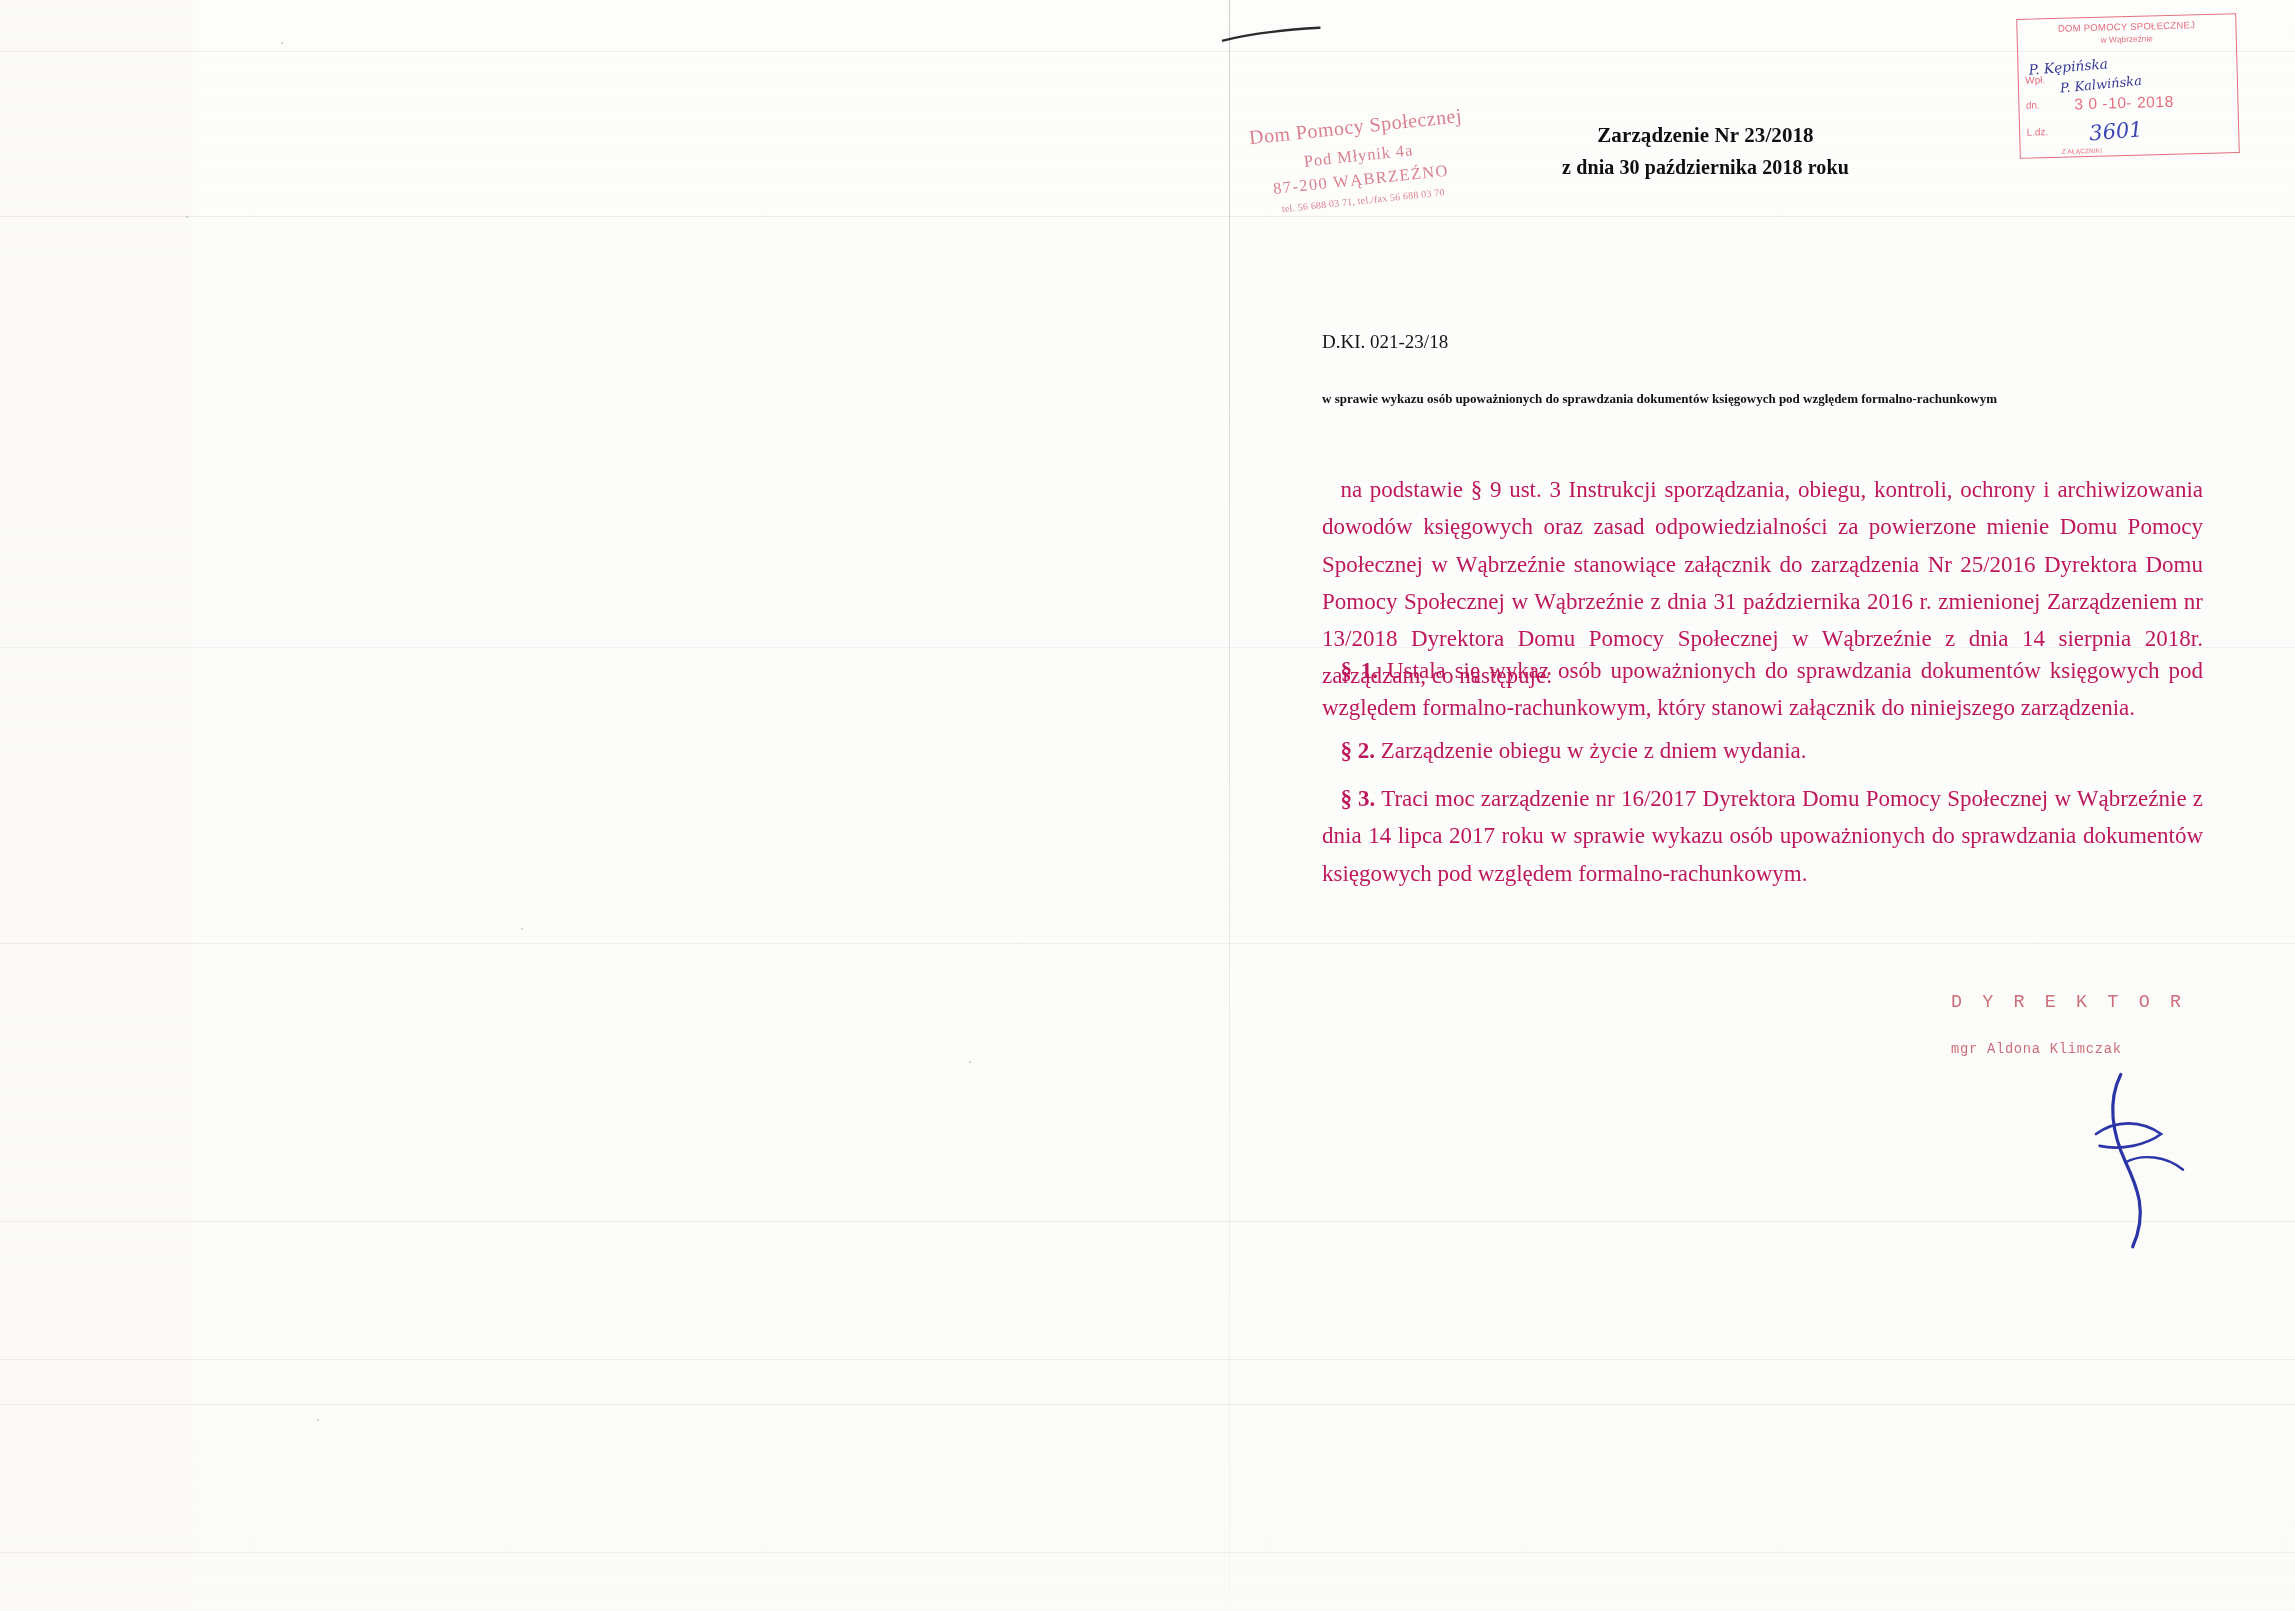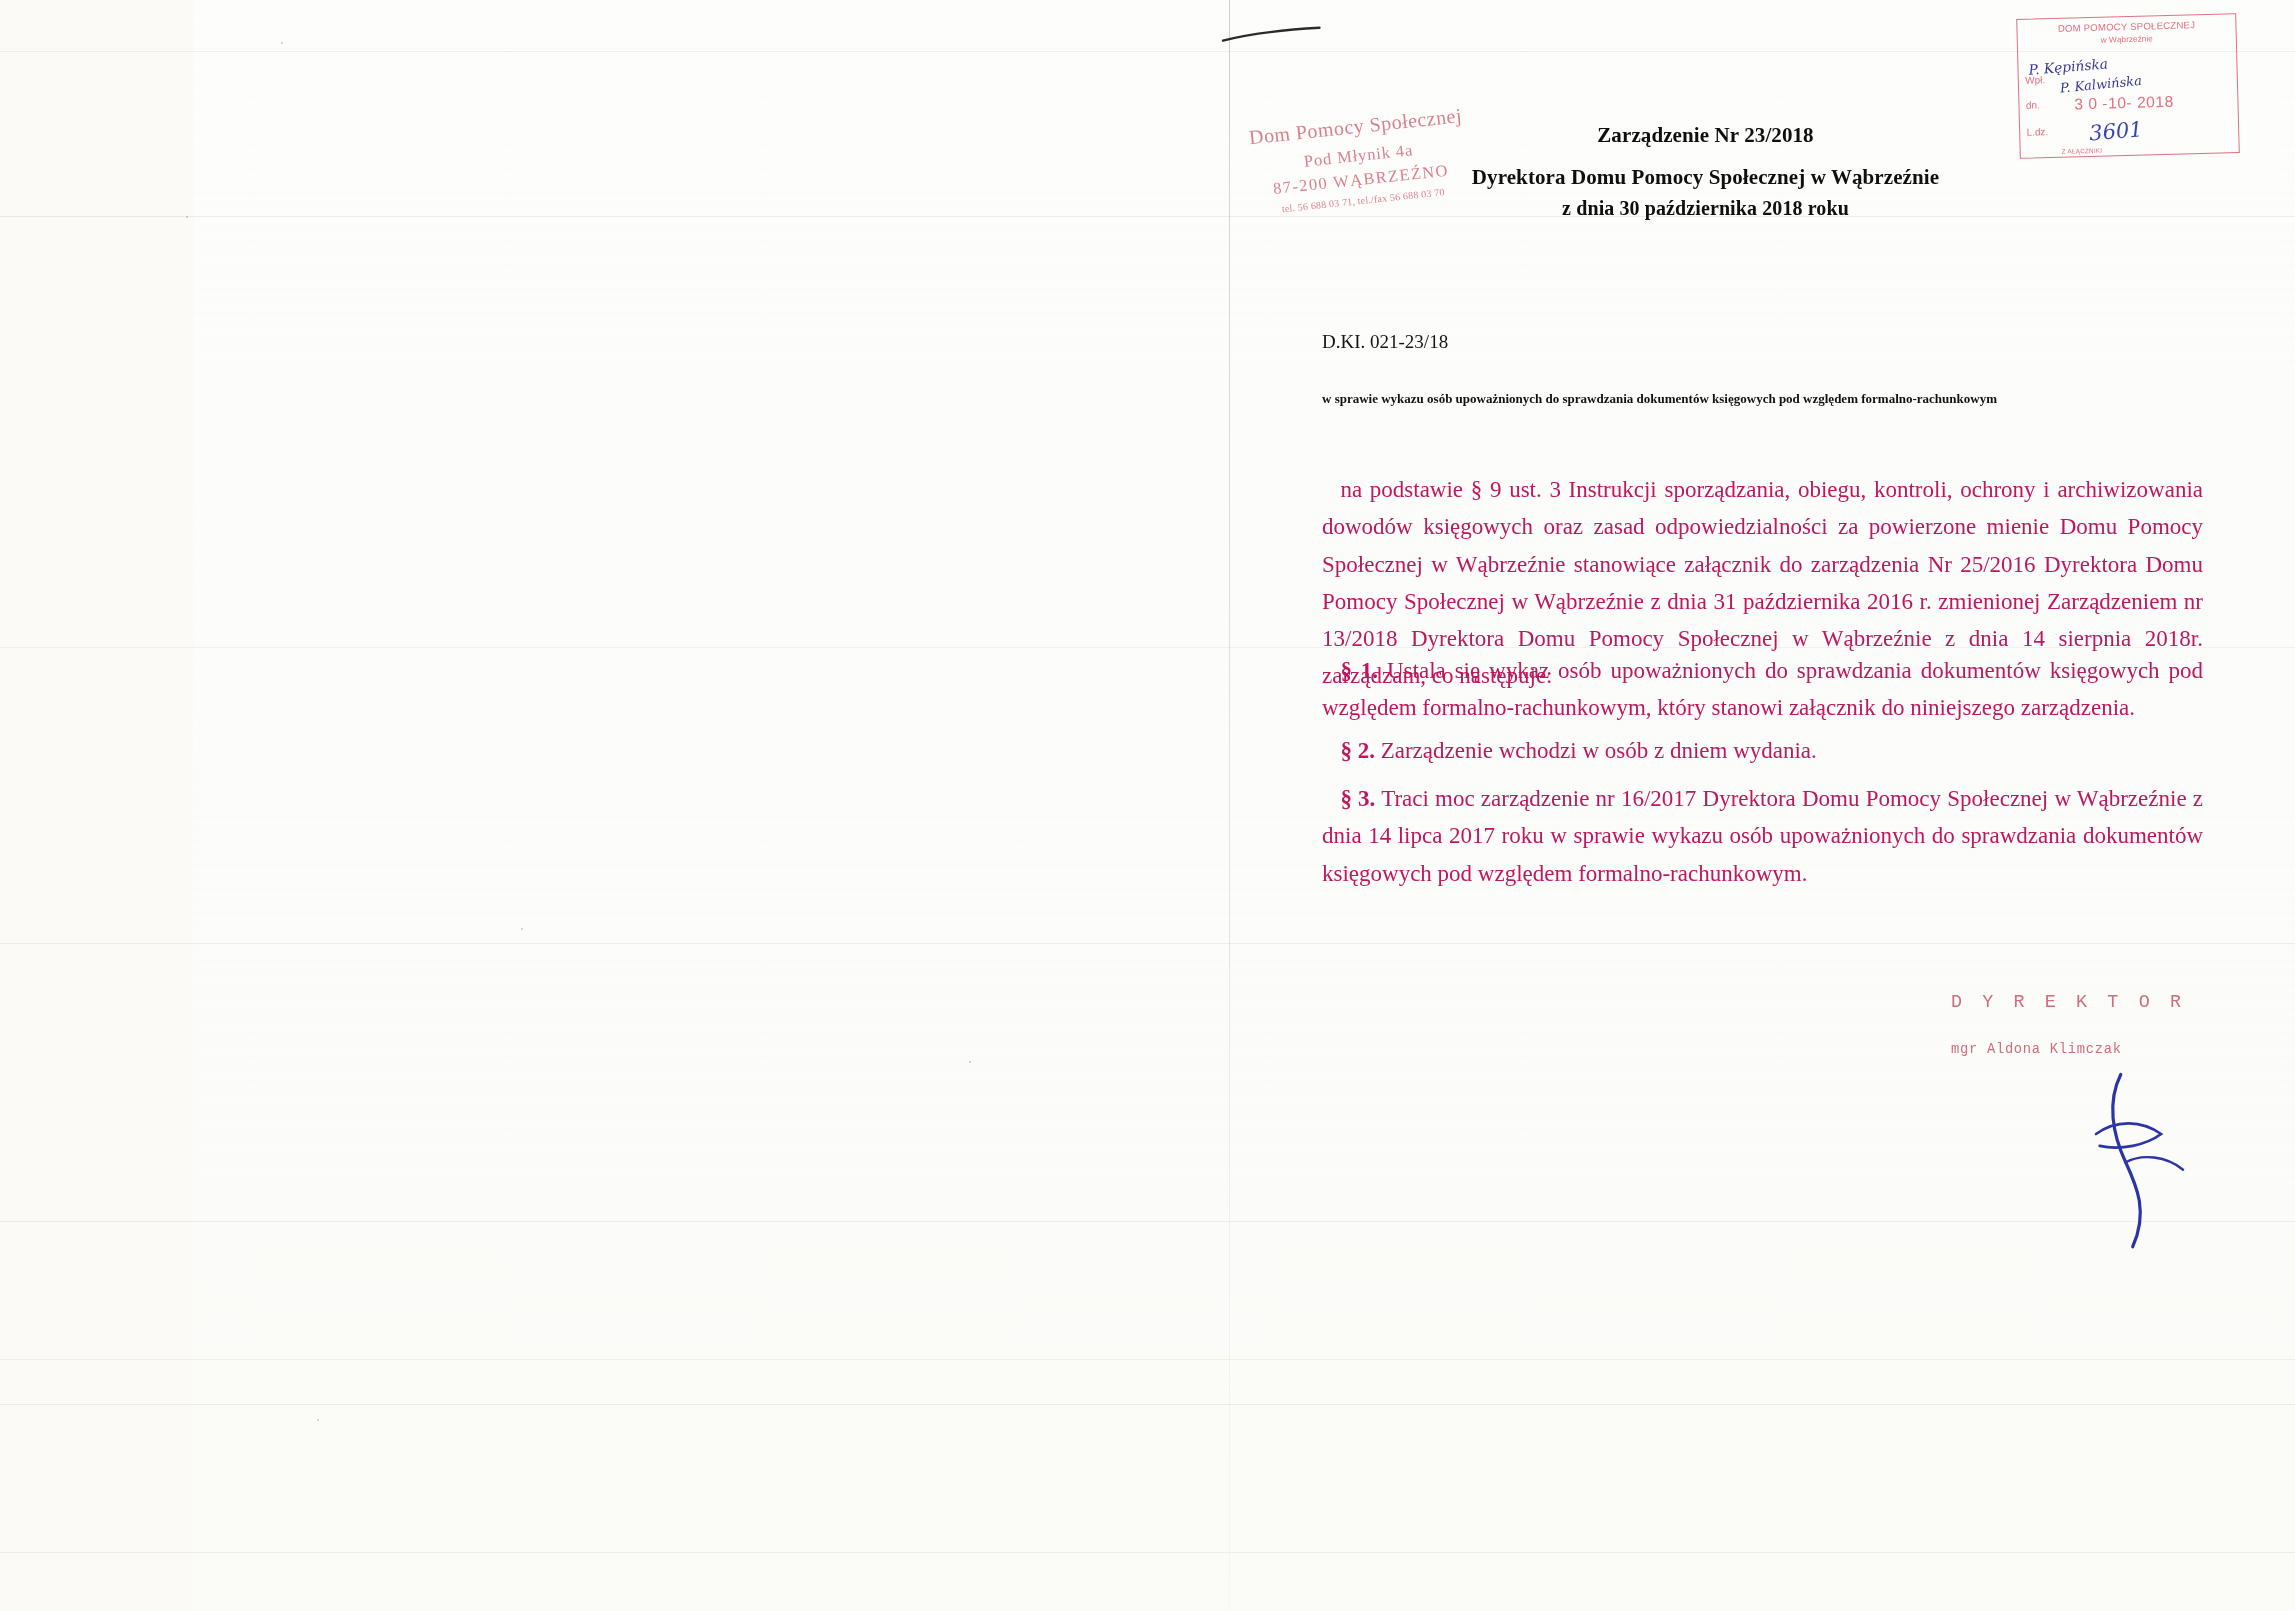--- a/index.html
+++ b/index.html
@@ -311,36 +311,35 @@
     <div class="sb-row r1">Wpł.</div>
     <div class="sb-row r2">dn.</div>
     <div class="sb-date">3 0 -10- 2018</div>
     <div class="sb-row r3">L.dz.</div>
     <div class="hand-blue hw-lacz">3601</div>
     <div class="sb-foot">Z AŁĄCZNIKI</div>
   </div>
 
   <div class="title-block">
     <div class="title-line l1">Zarządzenie Nr   23/2018</div>
-    <div class="title-line l2">Dyrektora Domu Pomocy Społecznej w Wąbrzeźnie</div>
     <div class="title-line l3">z dnia 30 października 2018 roku</div>
   </div>
 
   <div class="ref-no">D.KI. 021-23/18</div>
 
   <div class="subject">w sprawie wykazu osób upoważnionych do sprawdzania dokumentów księgowych pod względem formalno-rachunkowym</div>
 
   <div class="para p-basis">na podstawie § 9 ust. 3 Instrukcji sporządzania, obiegu, kontroli, ochrony i archiwizowania dowodów księgowych oraz zasad odpowiedzialności za powierzone mienie Domu Pomocy Społecznej w Wąbrzeźnie stanowiące załącznik do zarządzenia Nr 25/2016 Dyrektora Domu Pomocy Społecznej w Wąbrzeźnie  z dnia 31 października 2016 r. zmienionej Zarządzeniem nr 13/2018  Dyrektora Domu Pomocy Społecznej w Wąbrzeźnie z dnia 14 sierpnia 2018r. zarządzam, co następuje:</div>
 
   <div class="para p-s1">
     <b>§ 1.</b><span> Ustala się wykaz osób upoważnionych do sprawdzania dokumentów księgowych pod względem formalno-rachunkowym, który  stanowi załącznik do niniejszego zarządzenia.</span>
   </div>
 
   <div class="para p-s2">
-    <b>§ 2.</b><span> Zarządzenie wchodzi w osób z dniem wydania.</span>
+    <b>§ 2.</b><span> Zarządzenie obiegu w życie z dniem wydania.</span>
   </div>
 
   <div class="para p-s3">
     <b>§ 3.</b><span> Traci moc zarządzenie nr 16/2017 Dyrektora Domu Pomocy Społecznej w Wąbrzeźnie z dnia 14 lipca   2017 roku w sprawie wykazu osób upoważnionych do sprawdzania dokumentów księgowych pod względem formalno-rachunkowym.</span>
   </div>
 
   <div class="sig-block">
     <div class="sig-role">D Y R E K T O R</div>
     <div class="sig-name">mgr Aldona Klimczak</div>
   </div>

